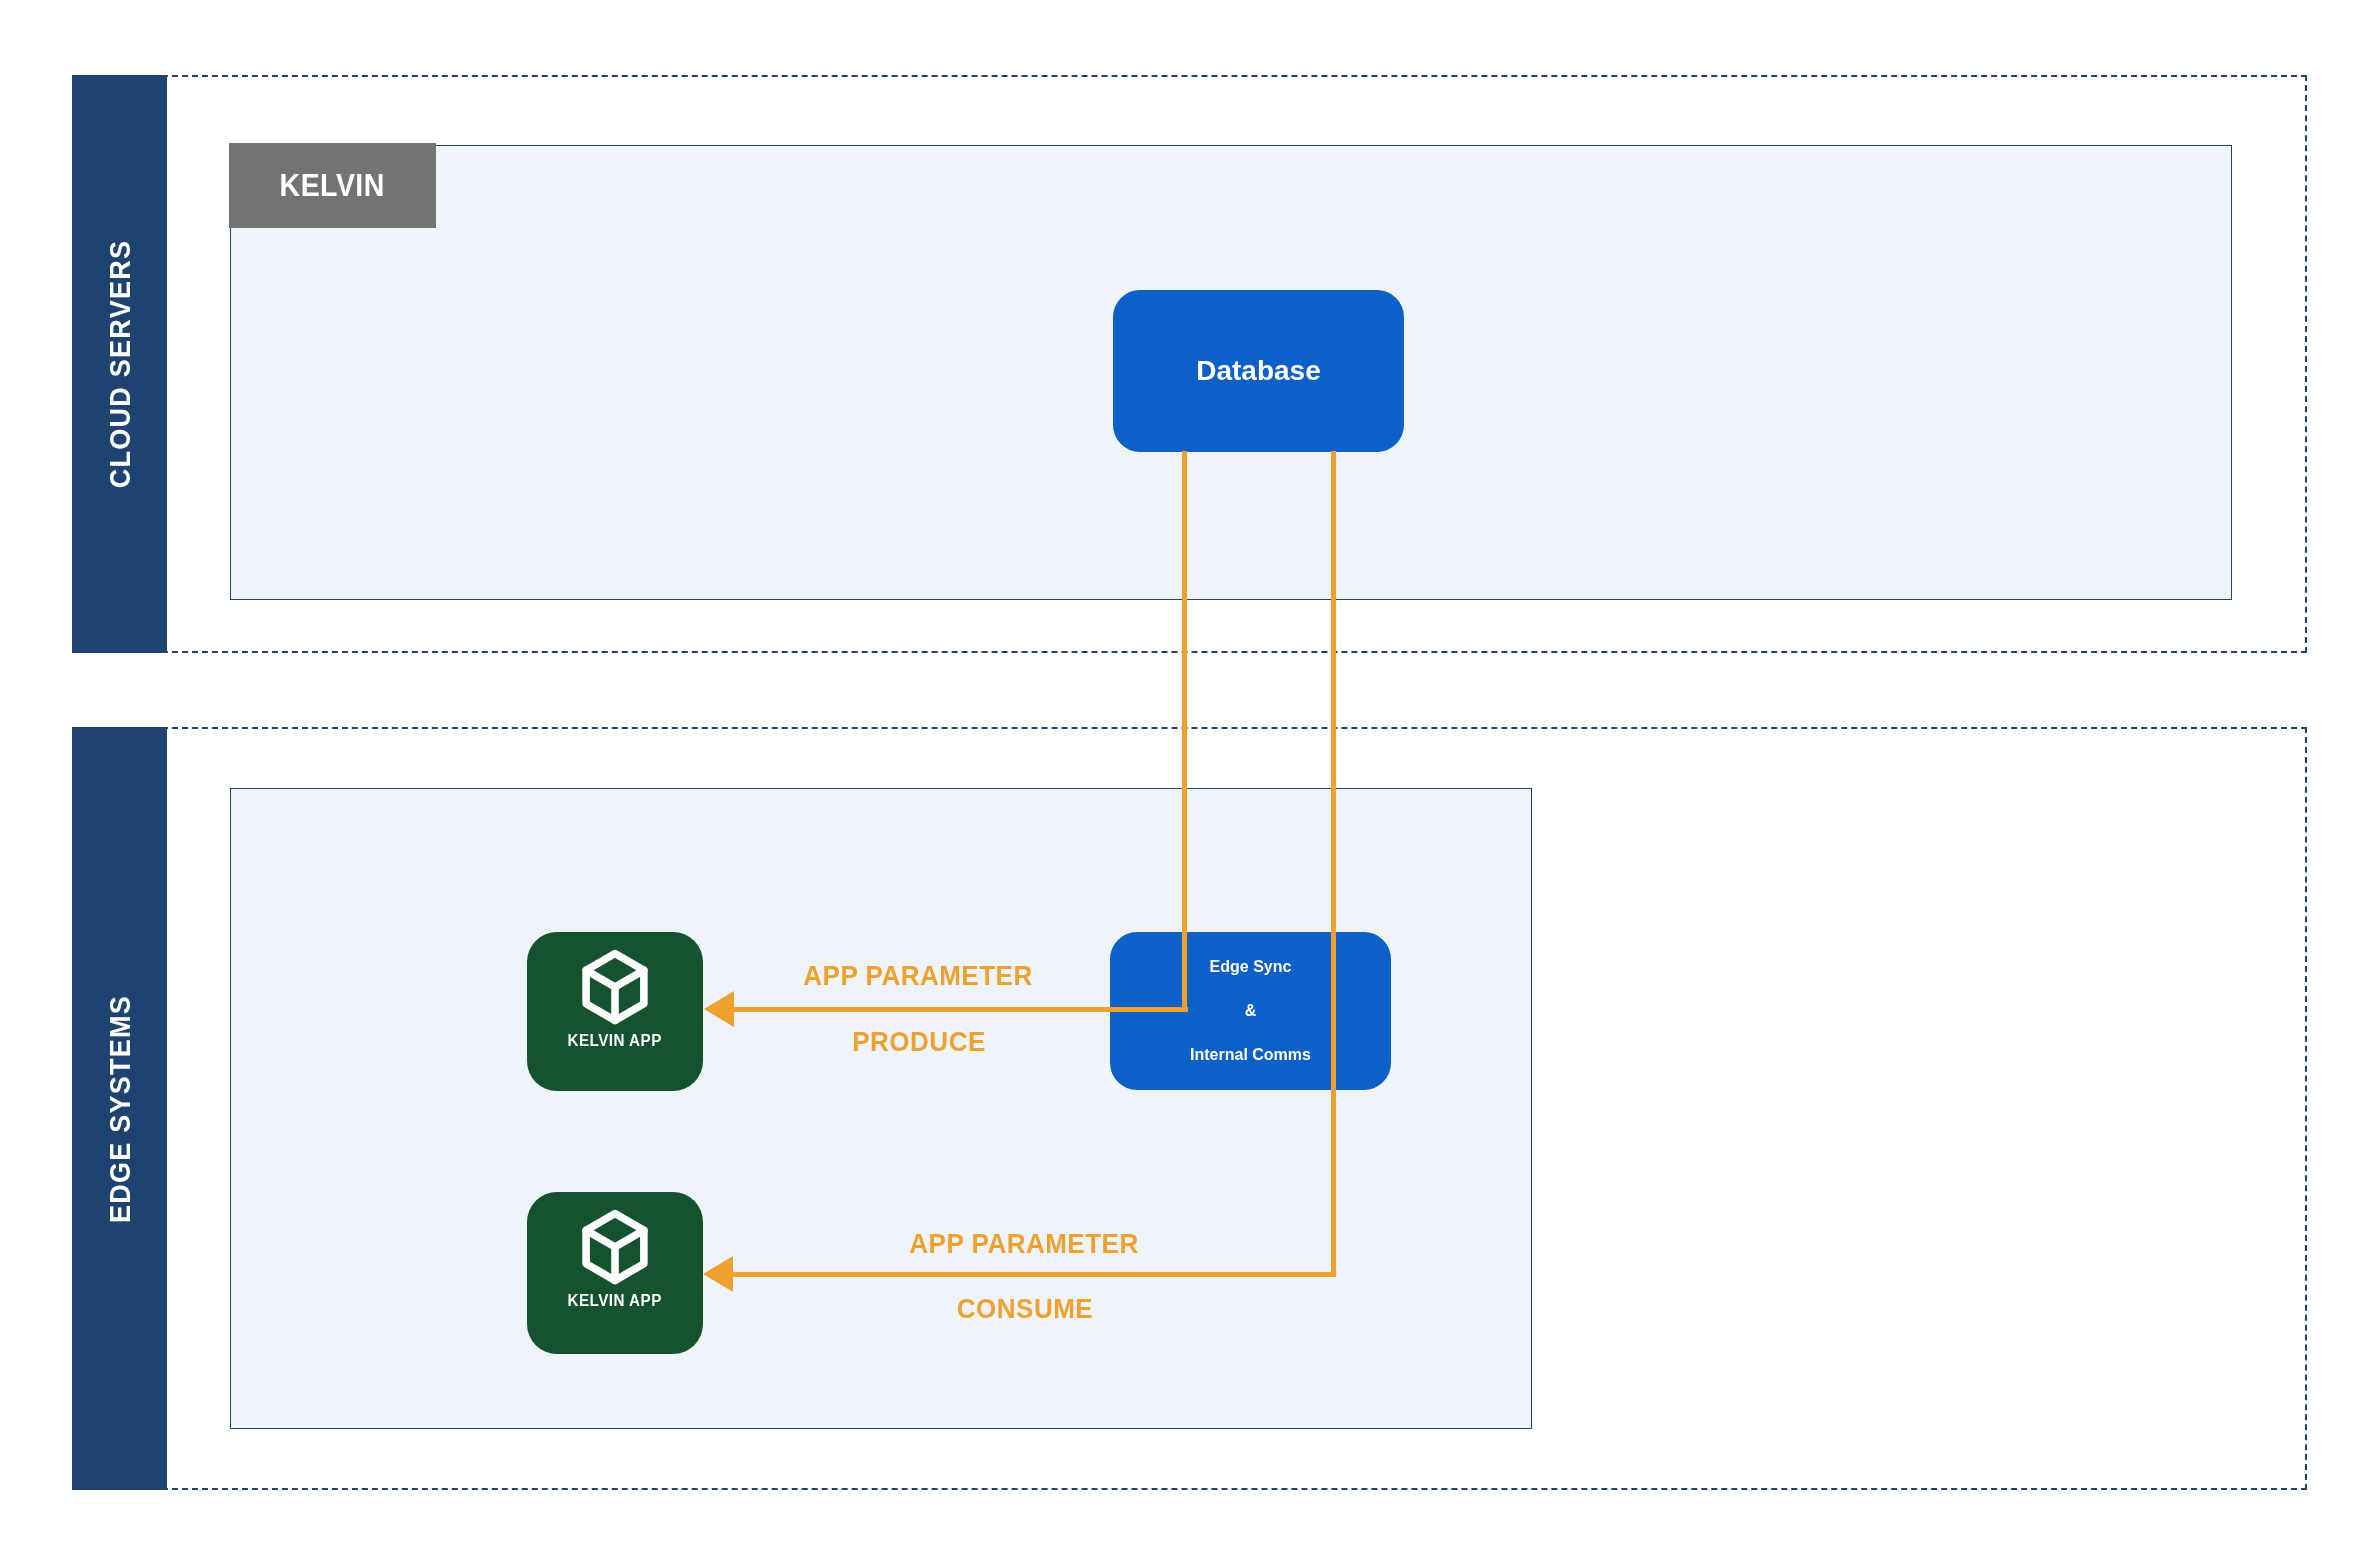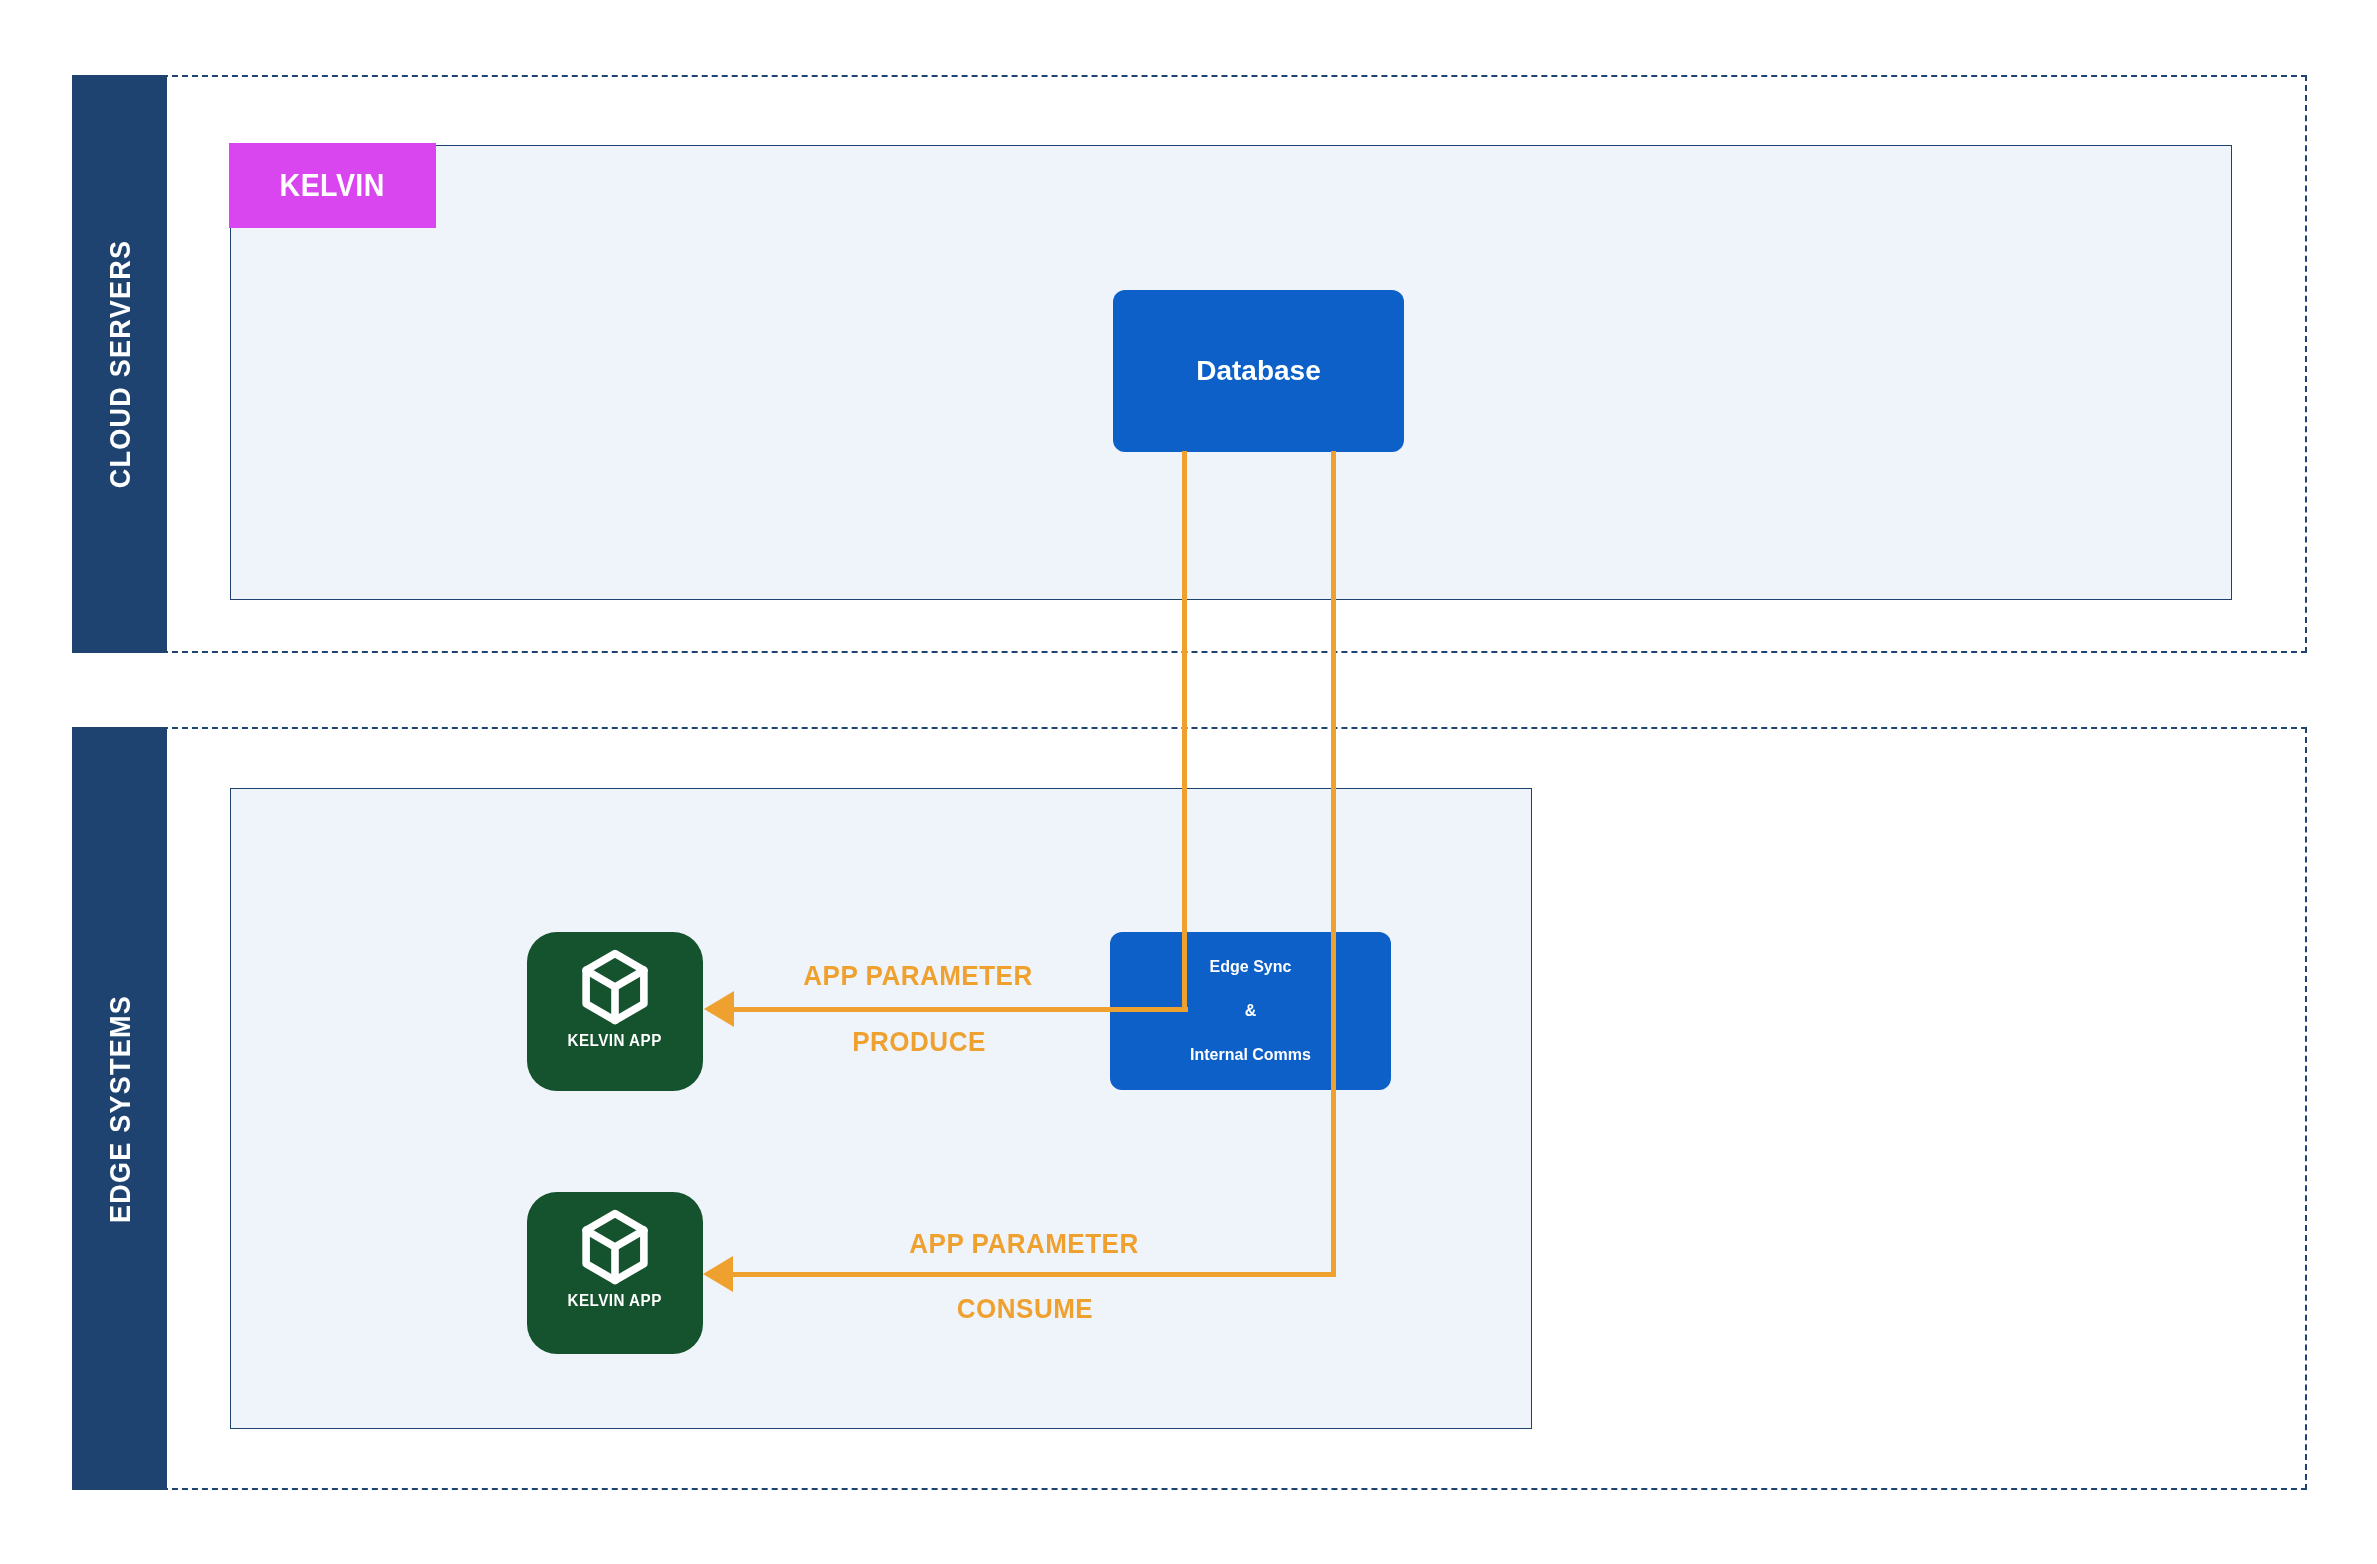--- a/index.html
+++ b/index.html
@@ -14,27 +14,27 @@
   
   .zone-bar{position:absolute;width:95px;background:#1e4370;z-index:2;}
   #bar-cloud{left:72px;top:75px;height:578px;}
   #bar-edge{left:72px;top:727px;height:763px;}
   .vlabel{position:absolute;left:50%;top:50%;transform:translate(-50%,-50%) rotate(-90deg) scaleX(0.9);transform-origin:center;white-space:nowrap;color:#ffffff;font-weight:bold;font-size:30px;letter-spacing:1.4px;}
 
   
   .panel{position:absolute;background:#eff4fa;border:1.9px solid #1e4370;box-sizing:border-box;z-index:1;}
   #panel-kelvin{left:230px;top:145px;width:2002px;height:455px;}
   #panel-cluster{left:230px;top:788px;width:1302px;height:641px;}
-  .panel-tab{position:absolute;background:#d946ef;color:#ffffff;display:flex;align-items:center;justify-content:center;z-index:3;}
+  .panel-tab{position:absolute;background:#737373;color:#ffffff;display:flex;align-items:center;justify-content:center;z-index:3;}
   #tab-kelvin{left:229px;top:143px;width:207px;height:85px;}
   #tab-cluster{left:229px;top:786px;width:228px;height:85px;}
   .panel-tab span{font-weight:bold;font-size:31px;display:inline-block;transform:scaleX(0.92);letter-spacing:0.5px;}
 
   
-  .node{position:absolute;background:#0c60c8;border-radius:12px;color:#ffffff;display:flex;flex-direction:column;align-items:center;justify-content:center;text-align:center;z-index:2;}
+  .node{position:absolute;background:#0c60c8;border-radius:27px;color:#ffffff;display:flex;flex-direction:column;align-items:center;justify-content:center;text-align:center;z-index:2;}
   #node-database{left:1113px;top:290px;width:291px;height:162px;}
   #node-database .node-line{font-size:28px;font-weight:bold;}
   #node-edgesync{left:1110px;top:932px;width:281px;height:158px;}
   #node-edgesync .node-line{font-size:16px;font-weight:bold;line-height:44px;display:block;}
 
   
   .app{position:absolute;background:#14532d;border-radius:30px;z-index:2;display:flex;flex-direction:column;align-items:center;}
   #app-producer{left:527px;top:932px;width:176px;height:159px;}
   #app-consumer{left:527px;top:1192px;width:176px;height:162px;}
   .app svg{margin-top:17.4px;width:76px;height:76px;}

